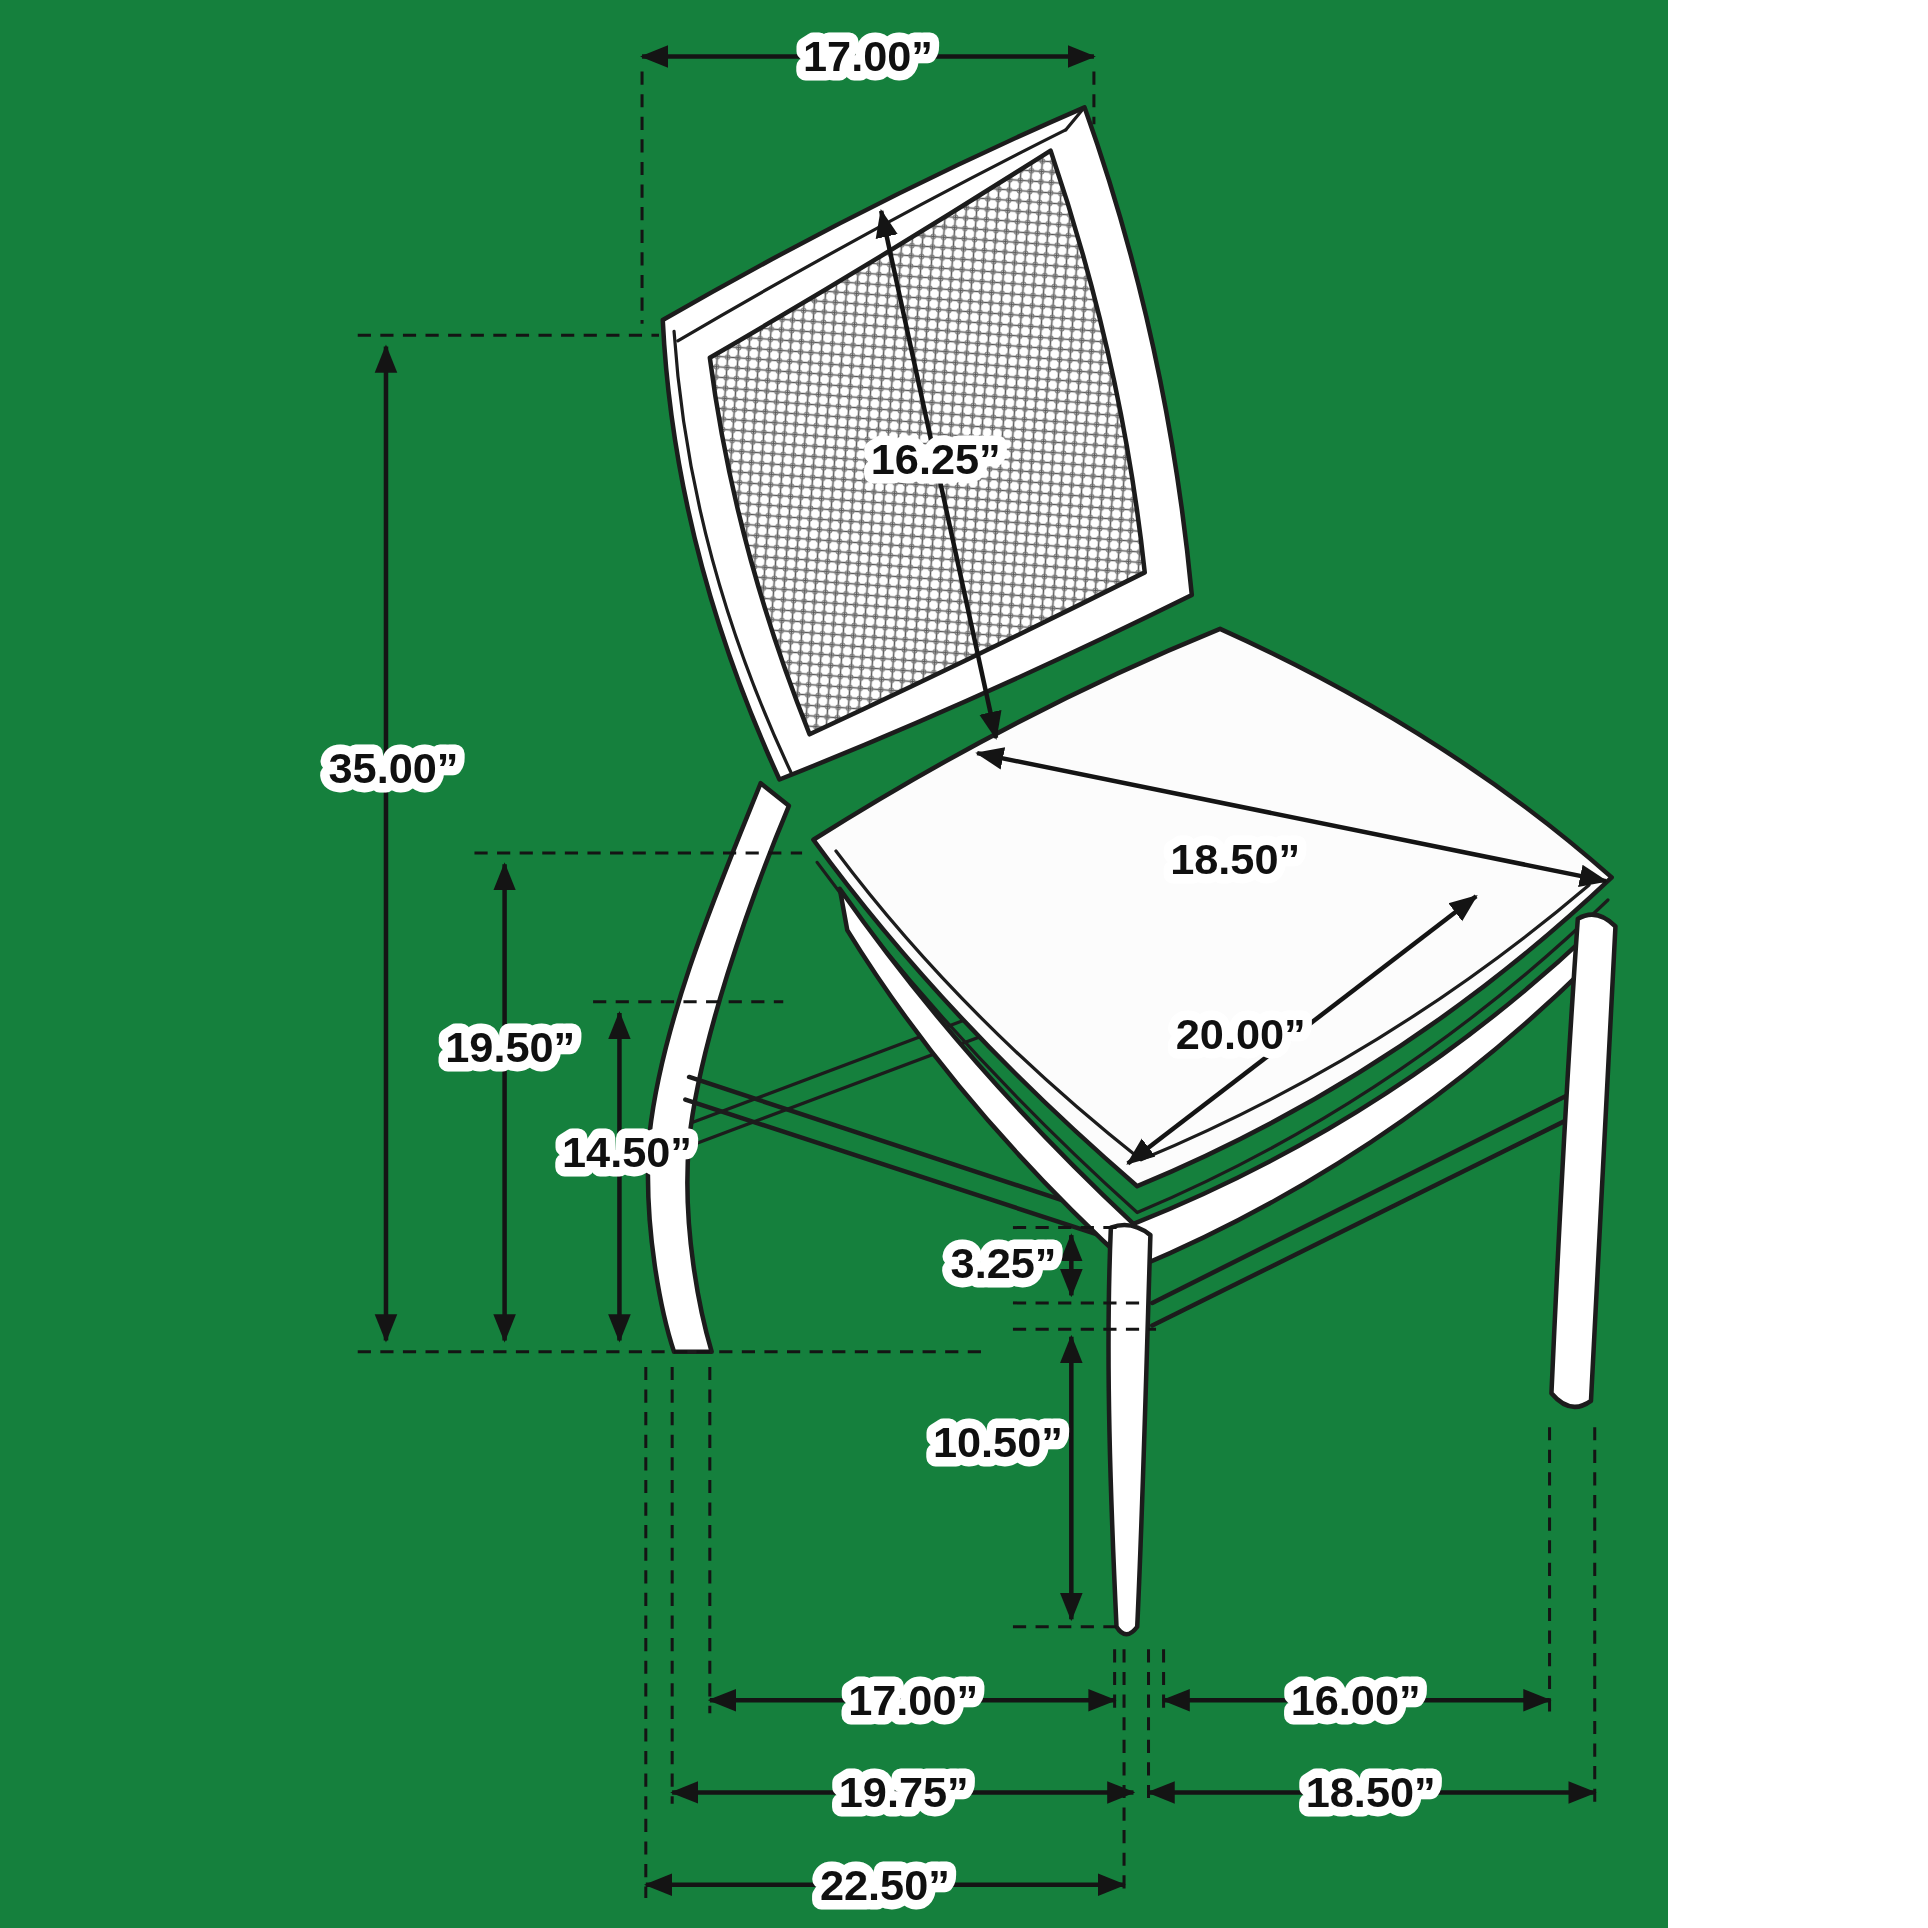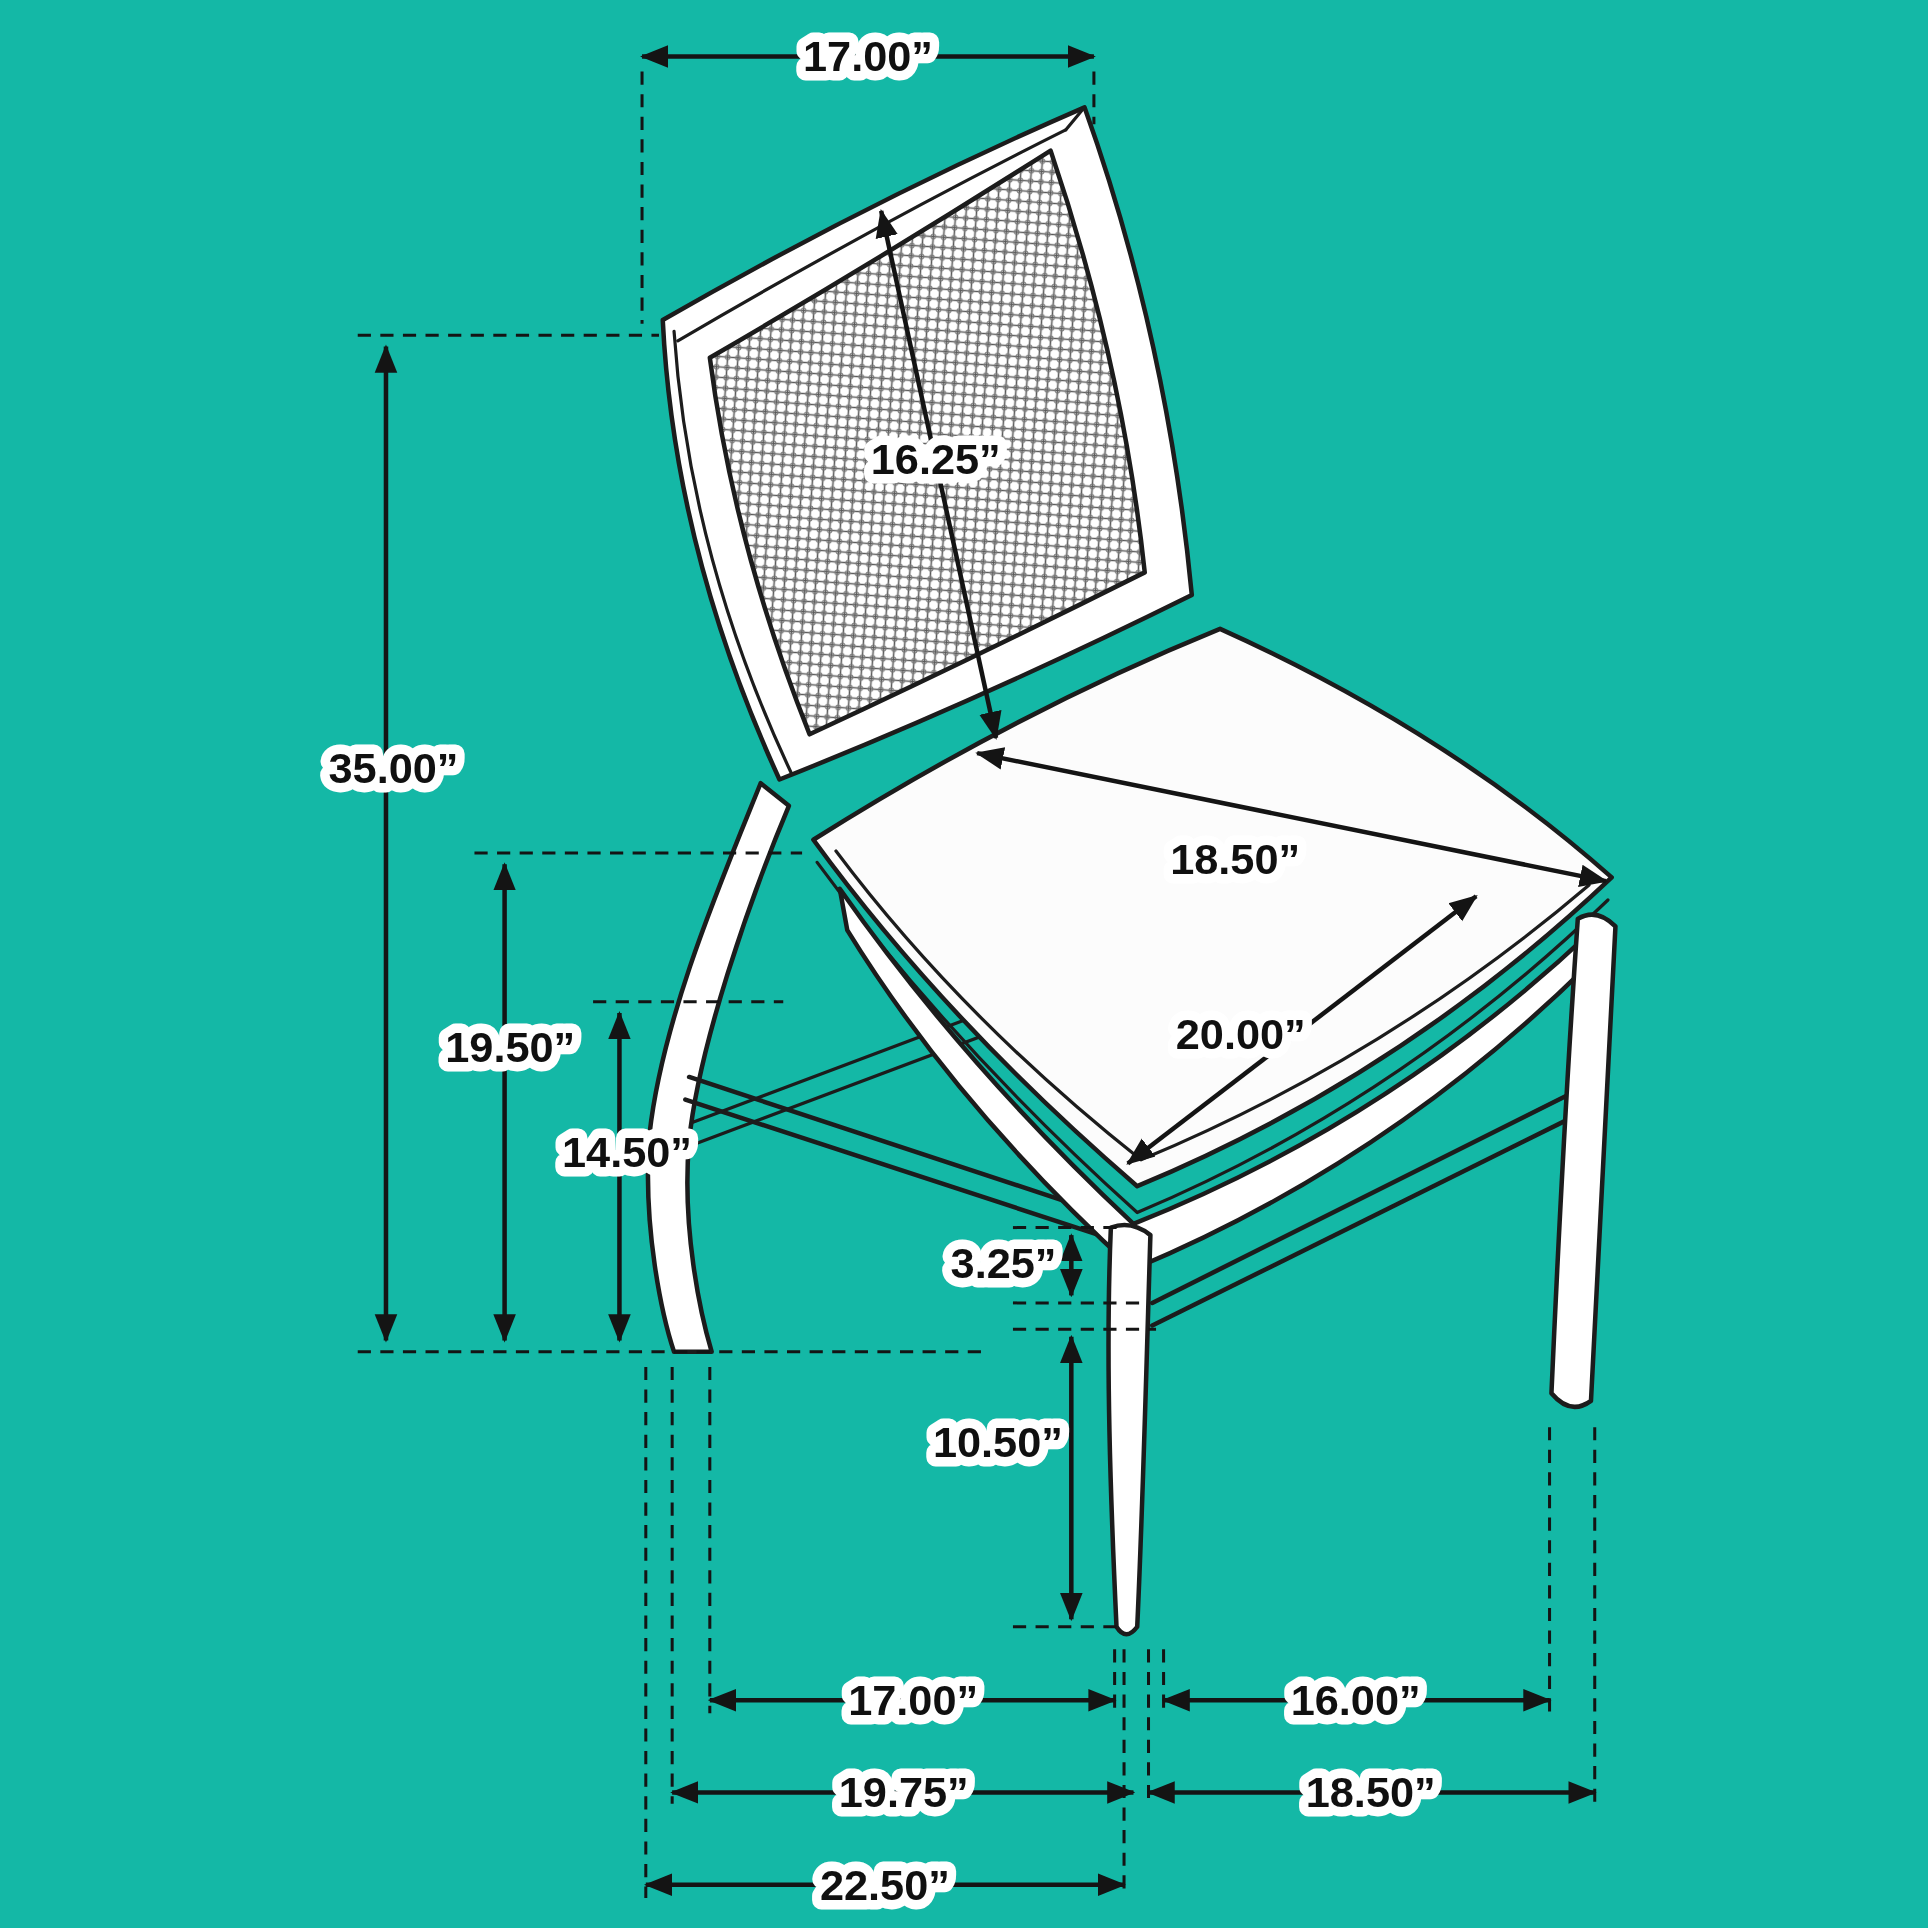--- a/index.html
+++ b/index.html
@@ -1,17 +1,17 @@
 <!DOCTYPE html>
 <html style="font-size:15px"><head>
 <meta charset="utf-8">
 <title>Diagram</title>
 <style>
   html,body{margin:0;padding:0;background:#ffffff;}
-  .stage{width:1928px;height:1928px;background:#14b8a6;position:relative;overflow:hidden;}
+  .stage{width:1668px;height:1928px;background:#15803d;position:relative;overflow:hidden;}
   svg{display:block;width:1928px;height:1928px;}
   .dim{stroke:#141414;stroke-width:2.4;fill:none;}
   .ext{stroke:#141414;stroke-width:1.6;fill:none;stroke-dasharray:7 5;}
   .lbl{
     font-family:"Liberation Sans", sans-serif;
     font-size:23px;font-weight:bold;fill:#101010;
     paint-order:stroke;stroke:#ffffff;stroke-width:10px;stroke-linejoin:round;
   }
   .chair{stroke:#1c1c1c;stroke-width:2.4;stroke-linecap:round;stroke-linejoin:round;fill:none;}
   .chairfill{fill:#ffffff;}

